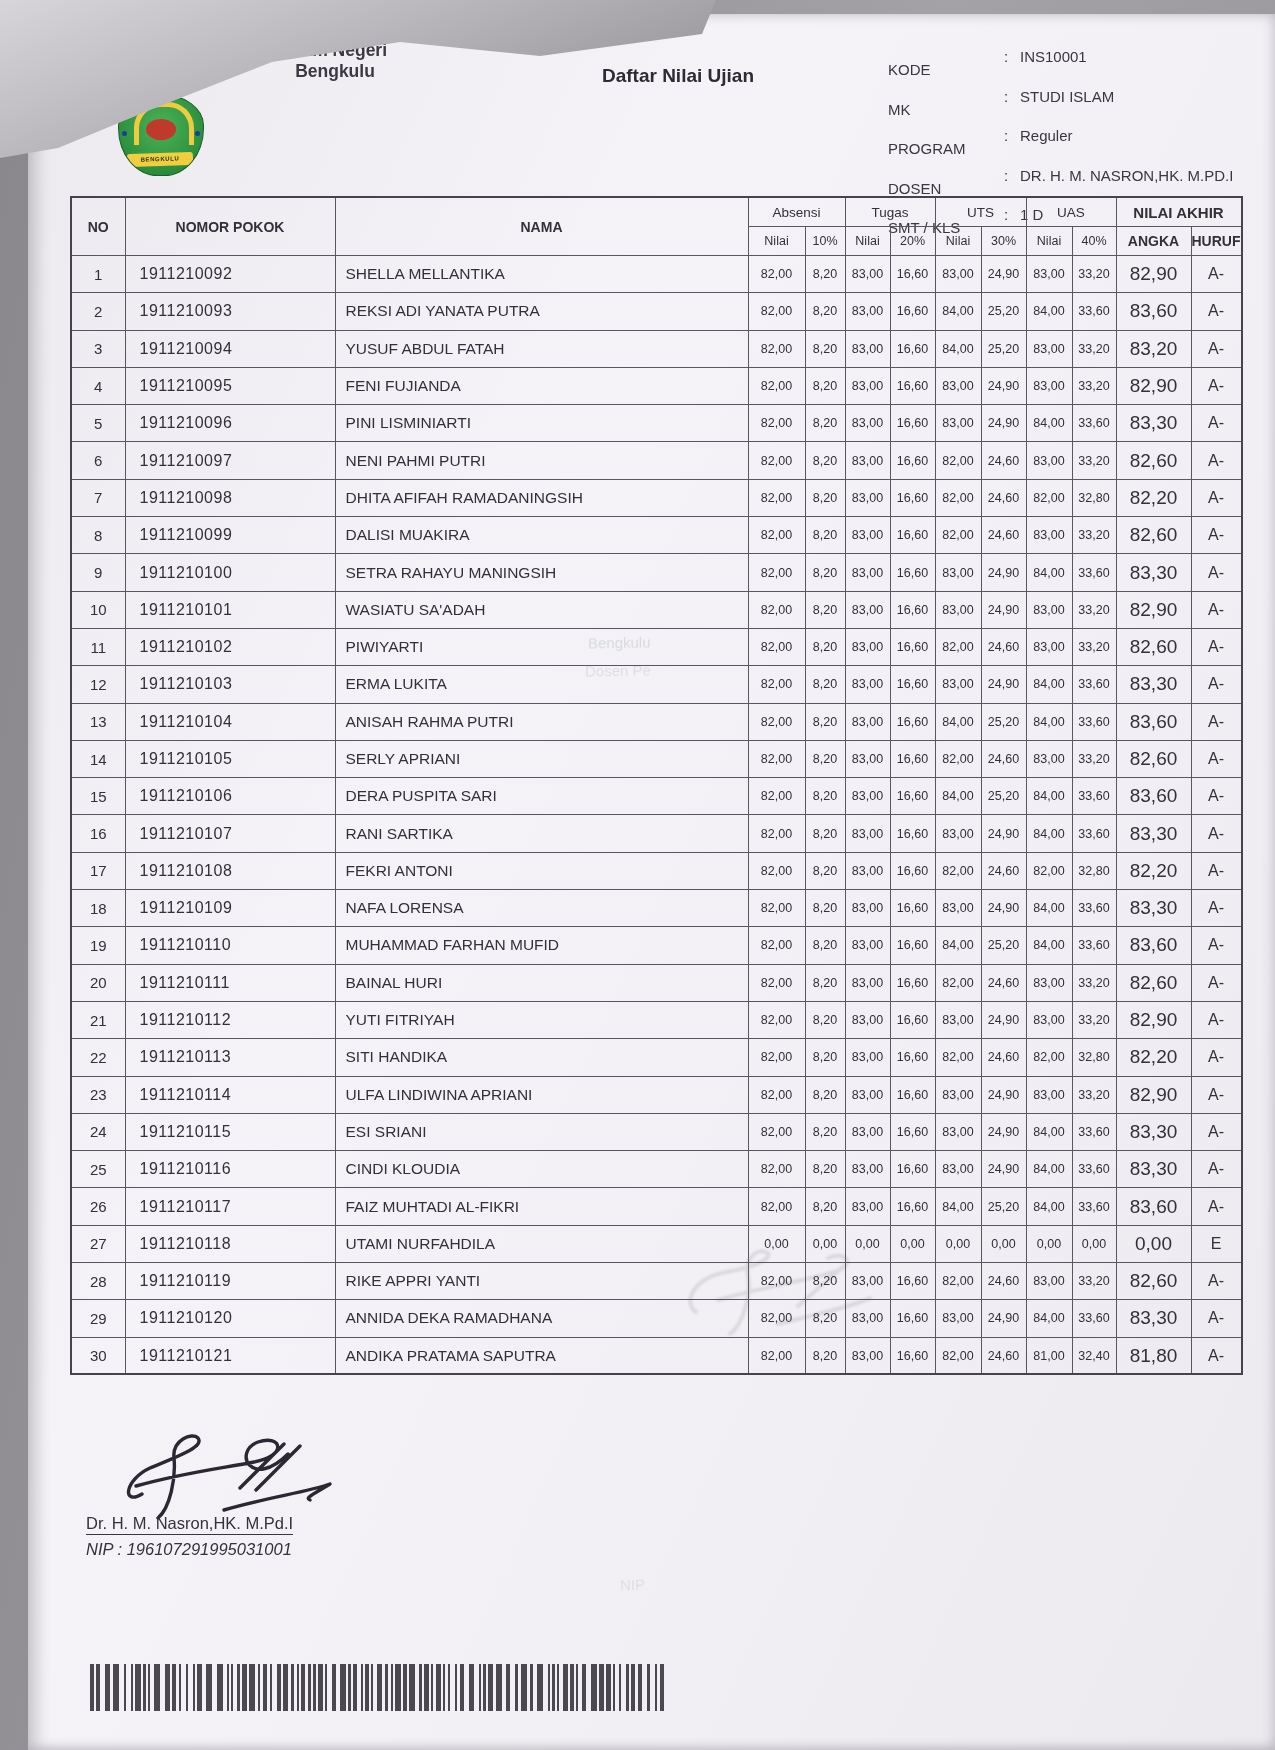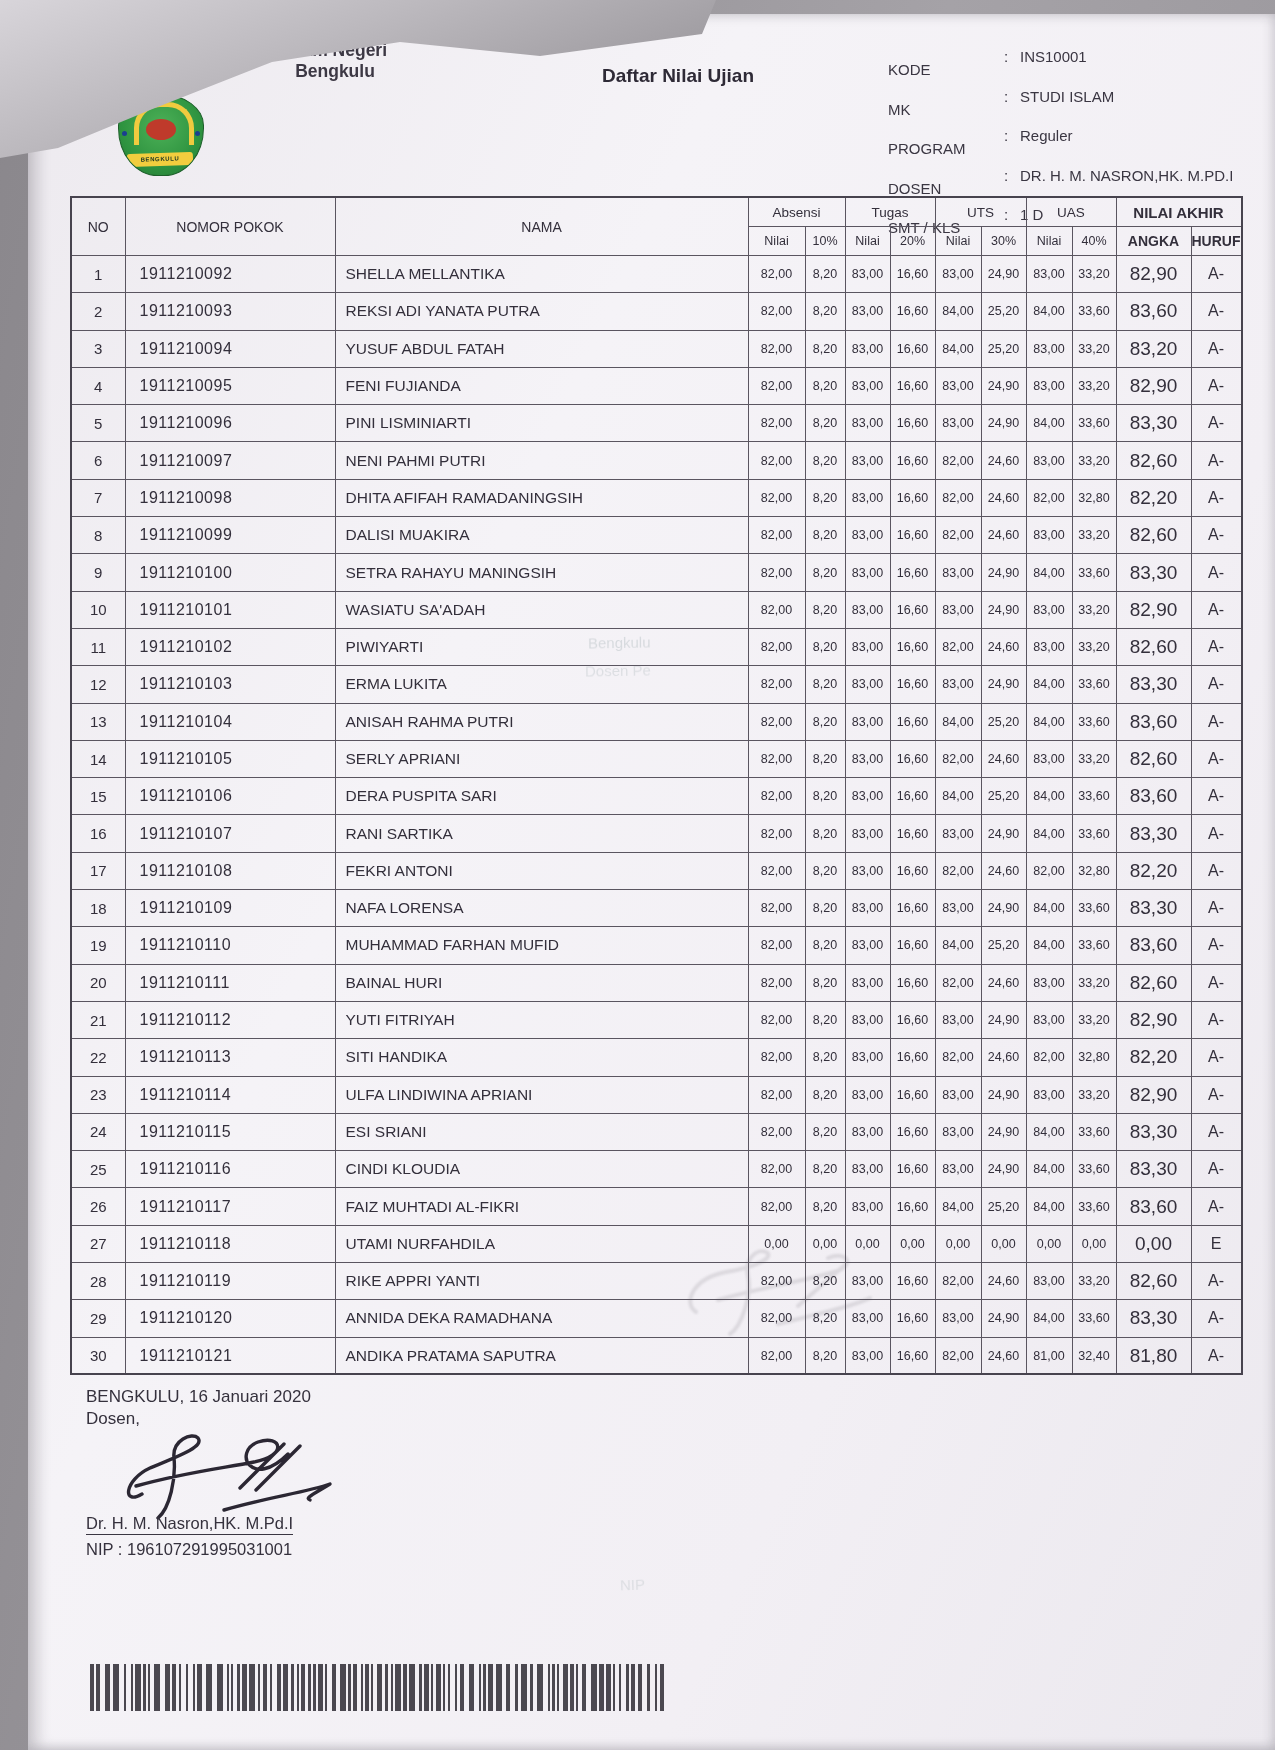--- a/index.html
+++ b/index.html
@@ -33,33 +33,33 @@
   .meta-row{display:flex;line-height:26.5px;}
   .meta-label{width:116px;margin-top:13px;}
   .meta-colon{width:16px;}
   .grade-table{position:absolute;left:70px;top:196px;z-index:3;border-collapse:collapse;table-layout:fixed;
         color:#332f3b;border:2px solid #47434e;}
   .grade-table th,.grade-table td{border:1px solid #5a5560;padding:0;overflow:hidden;white-space:nowrap;}
   th.tier1{height:28px;font-size:13.5px;font-weight:normal;}
   th.big{font-weight:bold;font-size:15px;}
   th.tier2{height:28px;font-size:12.5px;font-weight:normal;}
   th.tier2.big{font-weight:bold;font-size:14px;}
-  th.span2{font-size:14px;font-weight:normal;}
+  th.span2{font-size:14px;font-weight:bold;}
   .grade-table tbody tr{height:37.3px;}
   td.c-no{text-align:center;font-size:15px;}
   td.c-nomor{padding-left:14px;font-size:16px;letter-spacing:.5px;}
   td.c-nama{padding-left:10px;font-size:15.5px;}
   td.c-num{text-align:center;font-size:12.5px;}
   td.c-angka{text-align:center;font-size:19px;}
   td.c-huruf{text-align:center;font-size:16px;}
   .footer{position:absolute;left:86px;top:1386px;z-index:3;font-size:17px;color:#35313d;line-height:22px;}
   .sig{position:absolute;left:112px;top:1428px;z-index:3;}
   .signer-name{position:absolute;left:86px;top:1514px;z-index:3;font-size:16.5px;color:#35313d;
         border-bottom:1.5px solid #3a3642;padding-bottom:1px;}
-  .signer-nip{position:absolute;left:86px;top:1540px;z-index:3;font-size:16.5px;color:#35313d;}
+  .signer-nip{position:absolute;left:86px;top:1540px;z-index:3;font-size:16.5px;color:#35313d;font-style:italic;}
   .barcode{position:absolute;left:90px;top:1664px;width:582px;height:47px;z-index:3;display:flex;align-items:stretch;}
   .barcode .bar{background:#4b4850;height:100%;flex:0 0 auto;}
   .ghost{position:absolute;color:#3f5e60;z-index:1;}
   .ghost-t1{left:588px;top:634px;font-size:15px;opacity:.16;filter:blur(.6px);transform:rotate(-1deg);}
   .ghost-t2{left:585px;top:662px;font-size:15px;opacity:.13;filter:blur(.7px);transform:rotate(-1deg);}
   .ghost-nip{left:620px;top:1576px;font-size:15px;opacity:.12;filter:blur(.6px);transform:rotate(-2deg);}
   .ghost-sig{position:absolute;left:678px;top:1242px;z-index:1;opacity:.12;filter:blur(1px);}
 </style>
 </head>
 <body>
@@ -608,24 +608,20 @@
           <td class="c-num">82,00</td>
           <td class="c-num">24,60</td>
           <td class="c-num">81,00</td>
           <td class="c-num">32,40</td>
           <td class="c-angka">81,80</td>
           <td class="c-huruf">A-</td>
         </tr>
       </tbody>
   </table>
 
-  <div class="footer">
-    <div>BENGKULU, 16 Januari 2020</div>
-    <div>Dosen,</div>
-  </div>
   <svg class="sig" width="240" height="95" viewBox="0 0 240 95">
     <path d="M30 66 C 10 78 12 52 38 40 C 72 26 92 18 86 10 C 80 4 60 12 62 30 C 64 50 58 80 46 90
              M24 58 C 74 44 112 40 142 34 C 176 28 170 6 146 14 C 120 24 140 62 176 26
              M128 60 L 172 16 M144 62 L 188 18
              M112 82 C 152 70 196 64 218 56 C 202 66 192 70 198 72" fill="none" stroke="#2b2733" stroke-width="3.4" stroke-linecap="round" stroke-linejoin="round"></path>
   </svg>
   <div class="signer-name">Dr. H. M. Nasron,HK. M.Pd.I</div>
   <div class="signer-nip">NIP : 196107291995031001</div>
 
   <div class="barcode" id="barcode">

